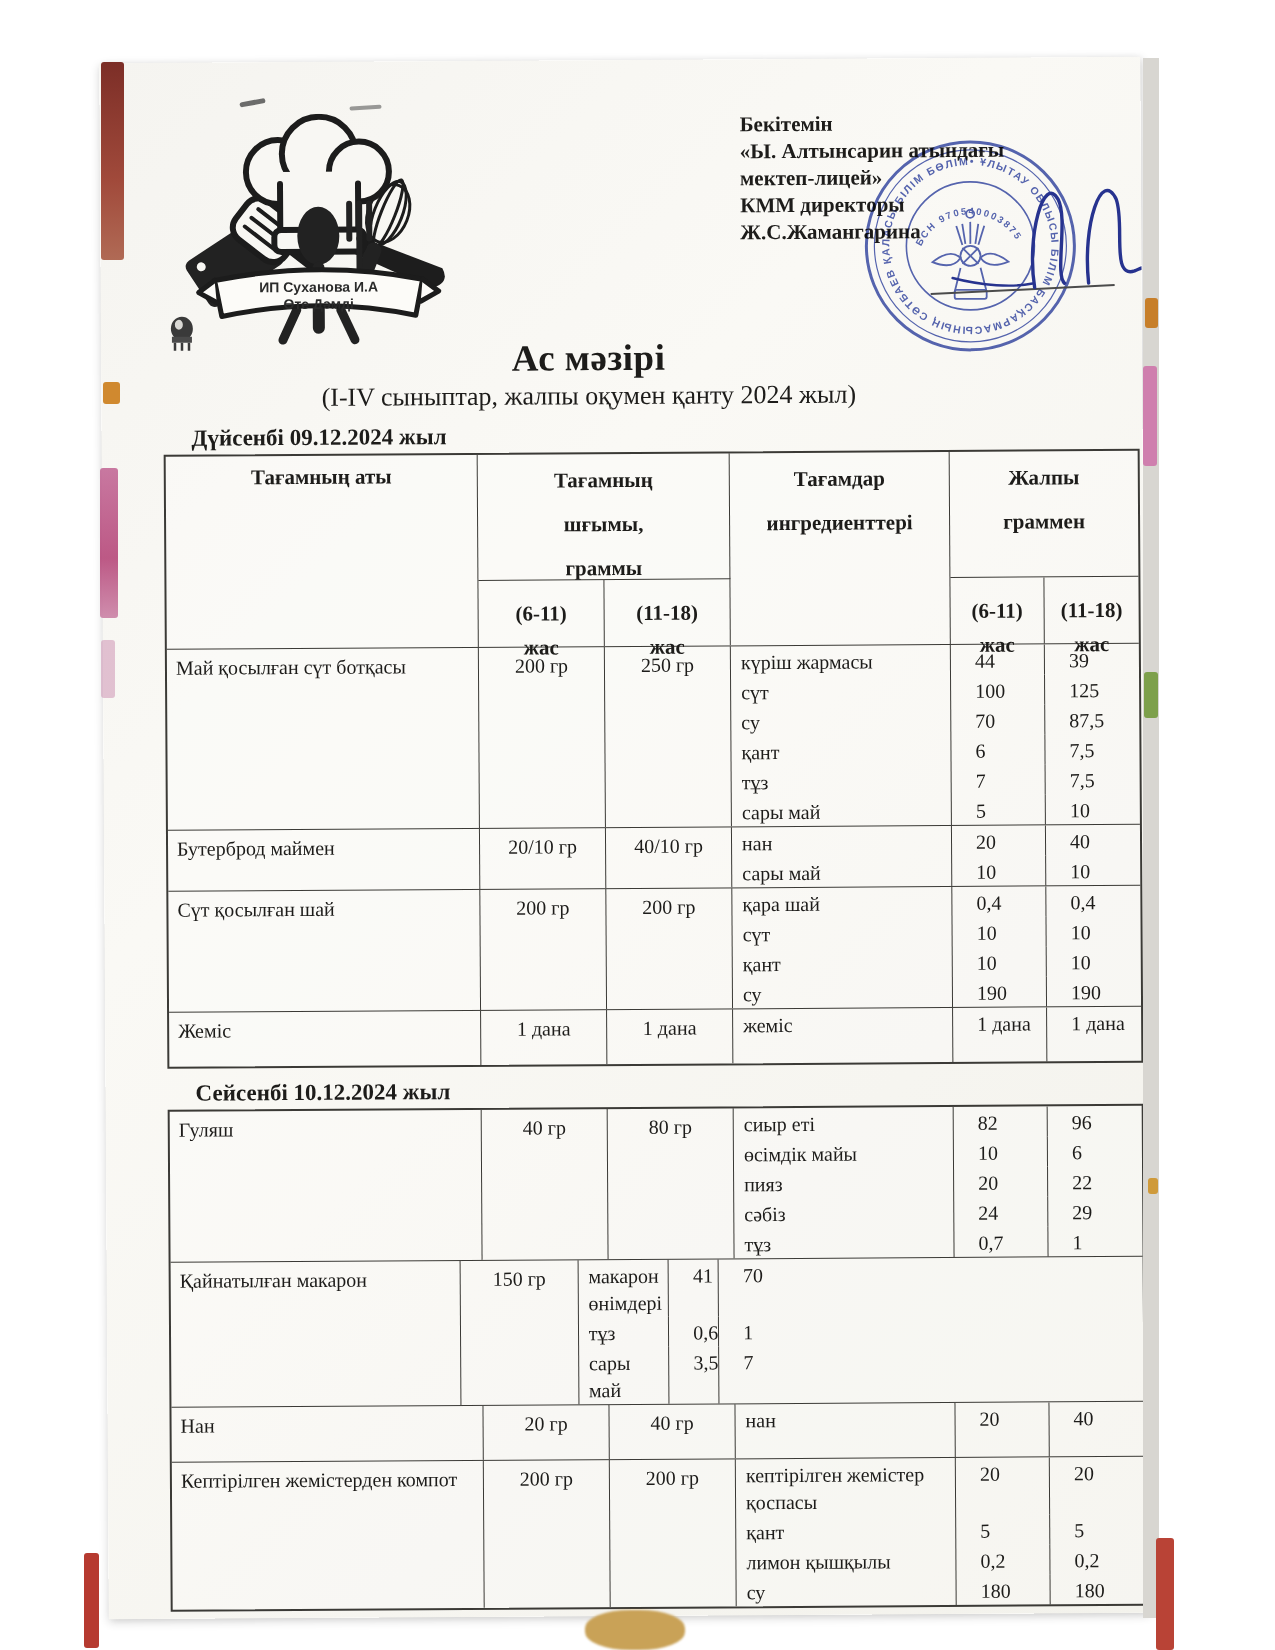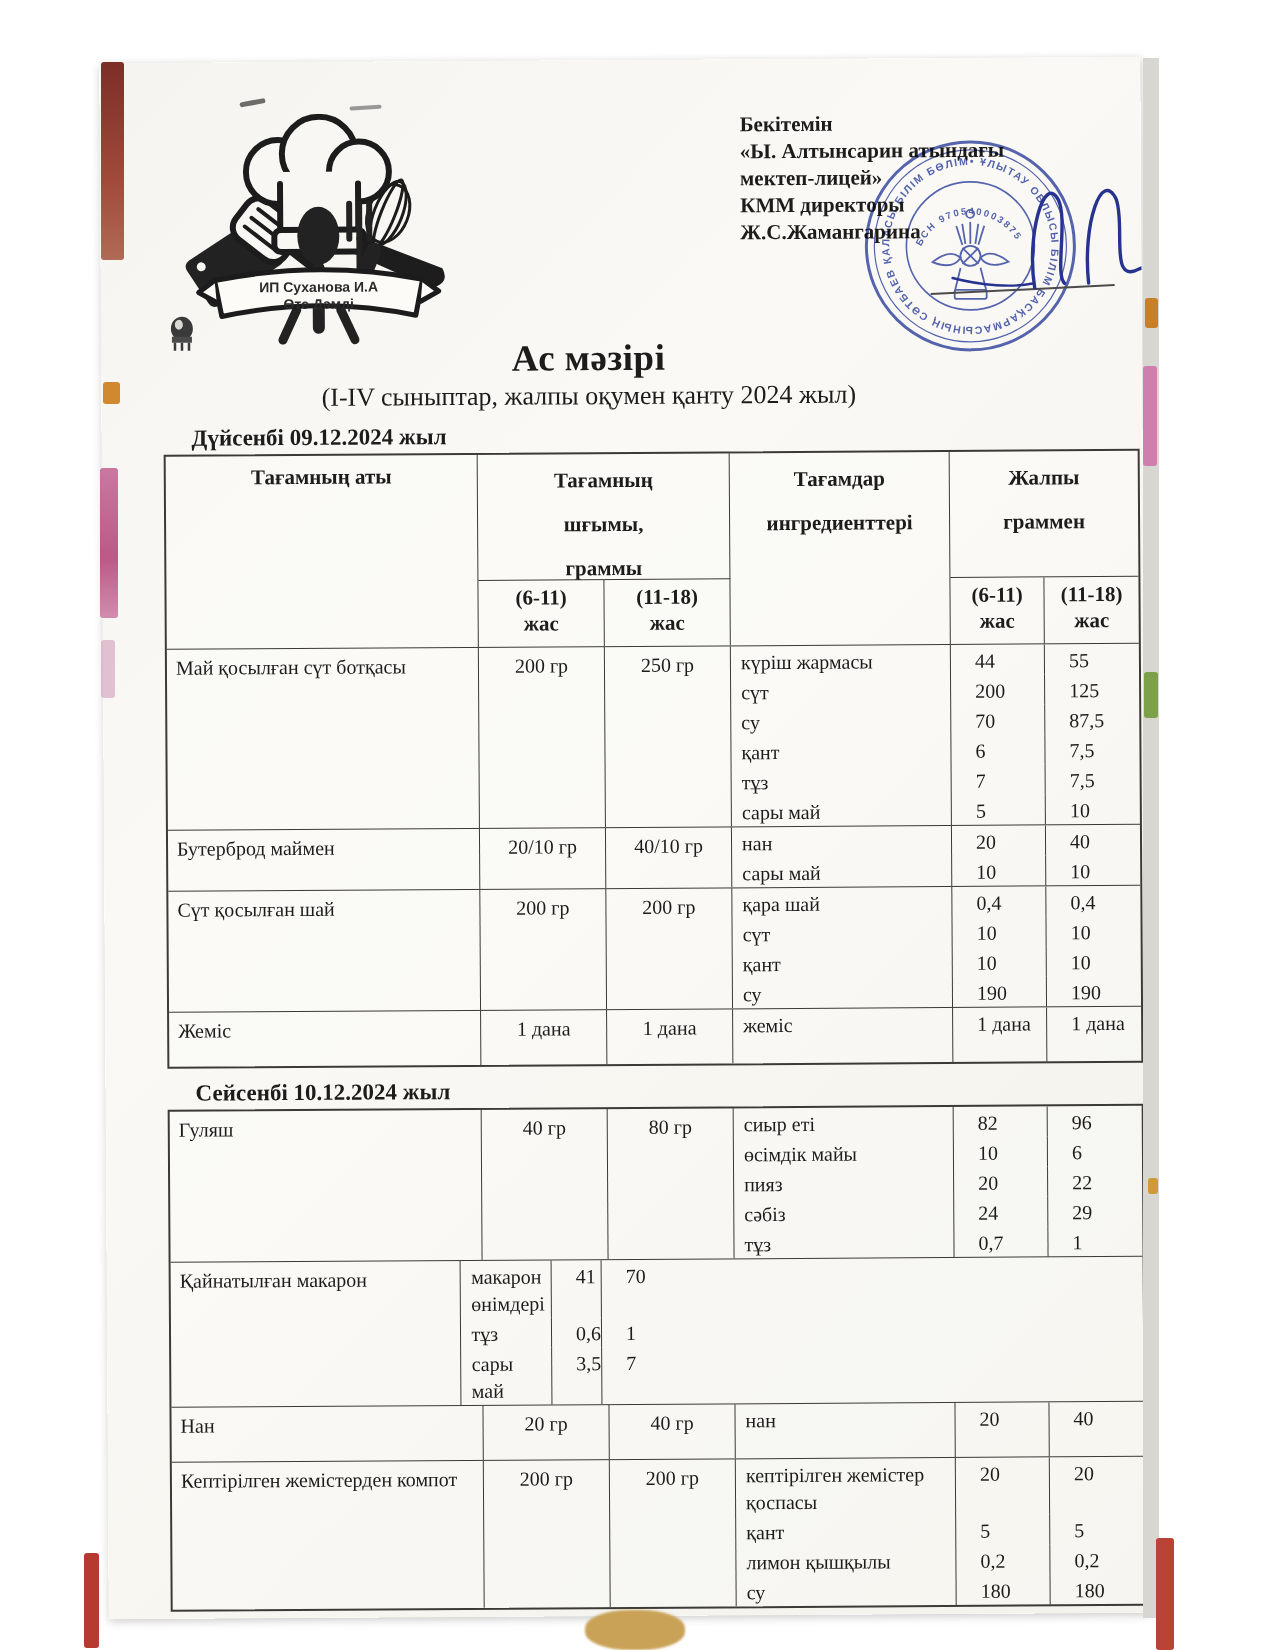--- a/index.html
+++ b/index.html
@@ -41,21 +41,21 @@
   .menu-table{border:2px solid #3b3a36;width:972px;background:rgba(255,255,255,.25);}
   .v{border-right:1.4px solid #3b3a36;}
   .thead{
     display:grid;grid-template-columns:312fr 126fr 126fr 220fr 94fr 94fr;
     grid-template-rows:126px 66px;border-bottom:1.4px solid #3b3a36;
   }
   .hc{font-weight:bold;font-size:21px;text-align:center;white-space:pre-line;}
   .hc.tall{line-height:44px;padding-top:4px;}
   .hc.one{padding-top:8px;line-height:26px;}
   .hc.hb{border-bottom:1.4px solid #3b3a36;}
-  .hc.sub{line-height:26px;padding-top:4px;}
+  .hc.sub{line-height:34px;padding-top:16px;}
   .data-row{
     display:grid;grid-template-columns:312fr 126fr 126fr 408fr;min-height:54px;
   }
   .data-row + .data-row{border-top:1.4px solid #3b3a36;}
   .c{font-size:20px;line-height:26px;padding:5px 8px 7px;}
   .c.name{text-align:left;padding-left:9px;}
   .c.portion{text-align:center;}
   .ing-wrap{position:relative;}
   .ing-grid{display:grid;grid-template-columns:220fr 94fr 94fr;height:100%;}
   .ic{font-size:20px;line-height:27px;padding-top:3px;}
@@ -243,23 +243,23 @@
 жас</div>
             </div>
             <div class="data-row">
               <div class="c name v">Май қосылған сүт ботқасы</div>
               <div class="c portion v">200 гр</div>
               <div class="c portion v">250 гр</div>
               <div class="ing-wrap">
                 <div class="ing-grid" style="grid-template-rows: repeat(5, auto) minmax(27px, 1fr);">
                   <div class="ic ing v">күріш жармасы</div>
                   <div class="ic gram v">44</div>
-                  <div class="ic gram">55</div>
+                  <div class="ic gram">39</div>
                   <div class="ic ing v">сүт</div>
-                  <div class="ic gram v">200</div>
+                  <div class="ic gram v">100</div>
                   <div class="ic gram">125</div>
                   <div class="ic ing v">су</div>
                   <div class="ic gram v">70</div>
                   <div class="ic gram">87,5</div>
                   <div class="ic ing v">қант</div>
                   <div class="ic gram v">6</div>
                   <div class="ic gram">7,5</div>
                   <div class="ic ing v">тұз</div>
                   <div class="ic gram v">7</div>
                   <div class="ic gram">7,5</div>
@@ -341,20 +341,21 @@
                   <div class="ic gram v">24</div>
                   <div class="ic gram">29</div>
                   <div class="ic ing v">тұз</div>
                   <div class="ic gram v">0,7</div>
                   <div class="ic gram">1</div>
                 </div>
               </div>
             </div>
             <div class="data-row">
               <div class="c name v">Қайнатылған макарон</div>
+              <div class="c portion v">150 гр</div>
               <div class="ing-wrap">
                 <div class="ing-grid" style="grid-template-rows: repeat(2, auto) minmax(27px, 1fr);">
                   <div class="ic ing v">макарон өнімдері</div>
                   <div class="ic gram v">41</div>
                   <div class="ic gram">70</div>
                   <div class="ic ing v">тұз</div>
                   <div class="ic gram v">0,6</div>
                   <div class="ic gram">1</div>
                   <div class="ic ing v">сары май</div>
                   <div class="ic gram v">3,5</div>

